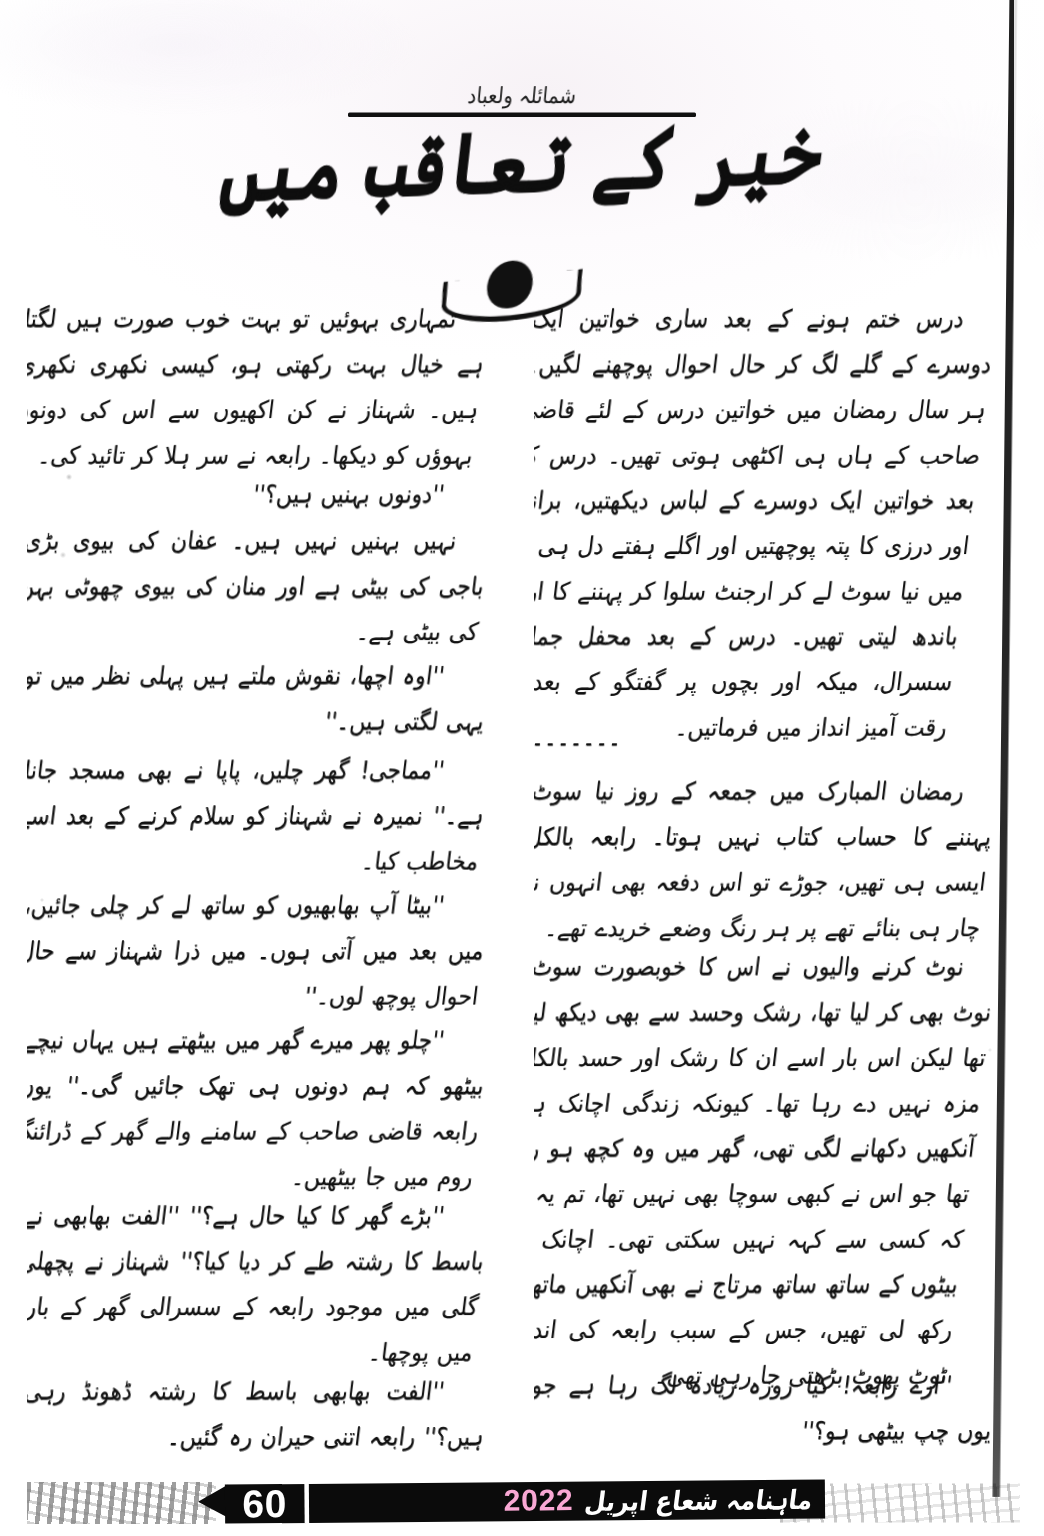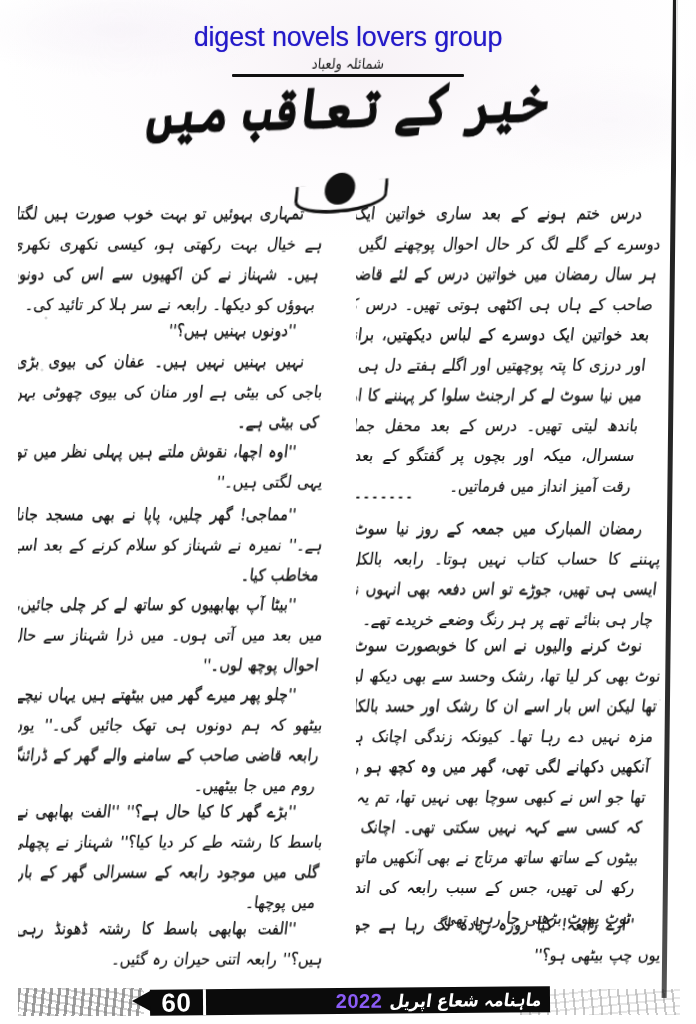--- a/index.html
+++ b/index.html
@@ -228,21 +228,21 @@
     align-items: center;
     justify-content: flex-start;
     gap: 8px;
     padding: 0 8px;
     direction: rtl;
   }
   .footer-year {
     font-family: "Liberation Sans", sans-serif;
     font-weight: 700;
     font-size: 20px;
-    color: #8b5cf6;
+    color: #f9a8d4;
     letter-spacing: 0.5px;
   }
   .footer-urdu {
     font-family: "DejaVu Sans", sans-serif;
     font-size: 16px;
     font-weight: 700;
     color: #ffffff;
     direction: rtl;
     transform: skewX(-8deg) scaleY(1.1);
     letter-spacing: -0.5px;
@@ -285,21 +285,20 @@
 </style>
 </head>
 <body>
 
 <div class="page">
 
   <div class="paper-noise"></div>
   <div class="scan-edge"></div>
   <div class="scan-edge-glow"></div>
 
-  <div class="watermark">digest novels lovers group</div>
 
   <div class="masthead">
     <div class="author-line">شمائلہ ولعباد</div>
     <div class="title-rule"></div>
     <div class="story-title">
       <span>خیر کے تعاقب میں</span>
       <span class="title-dot"></span>
       <span class="title-swash"></span>
     </div>
   </div>

